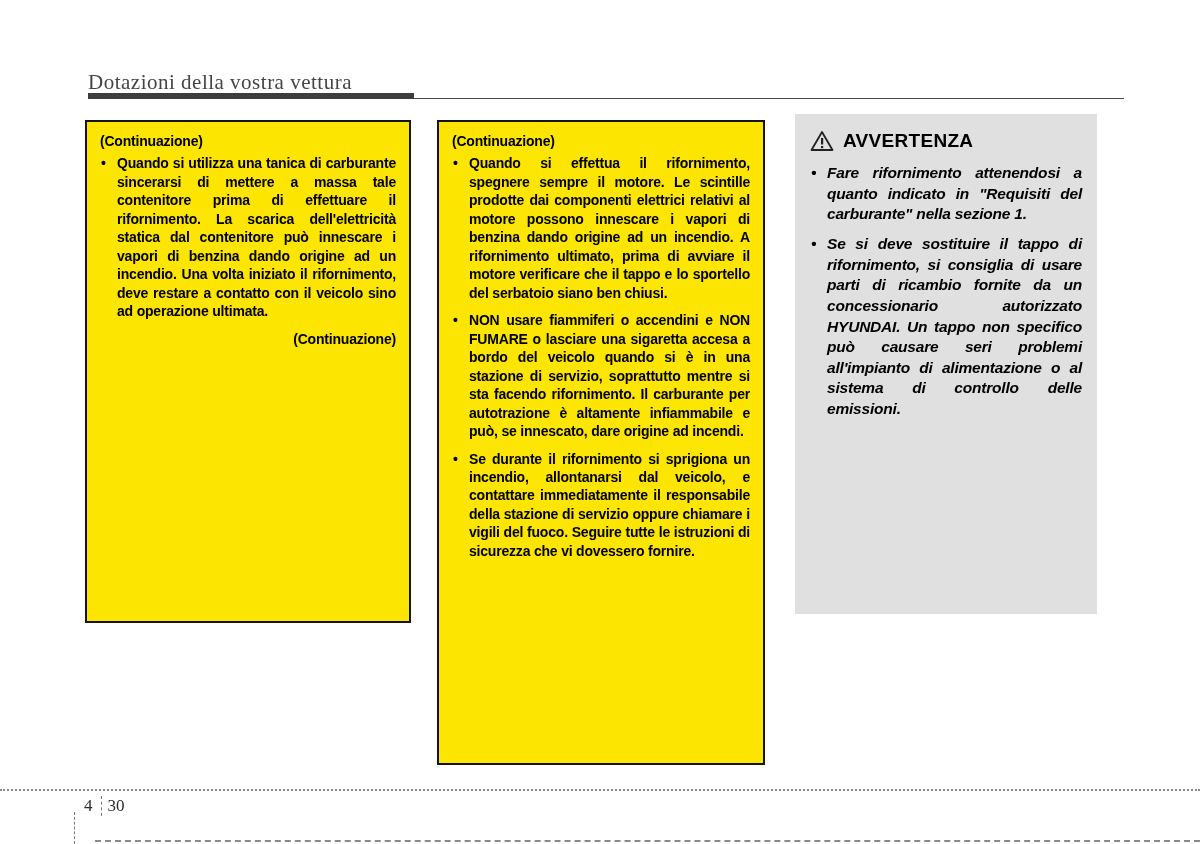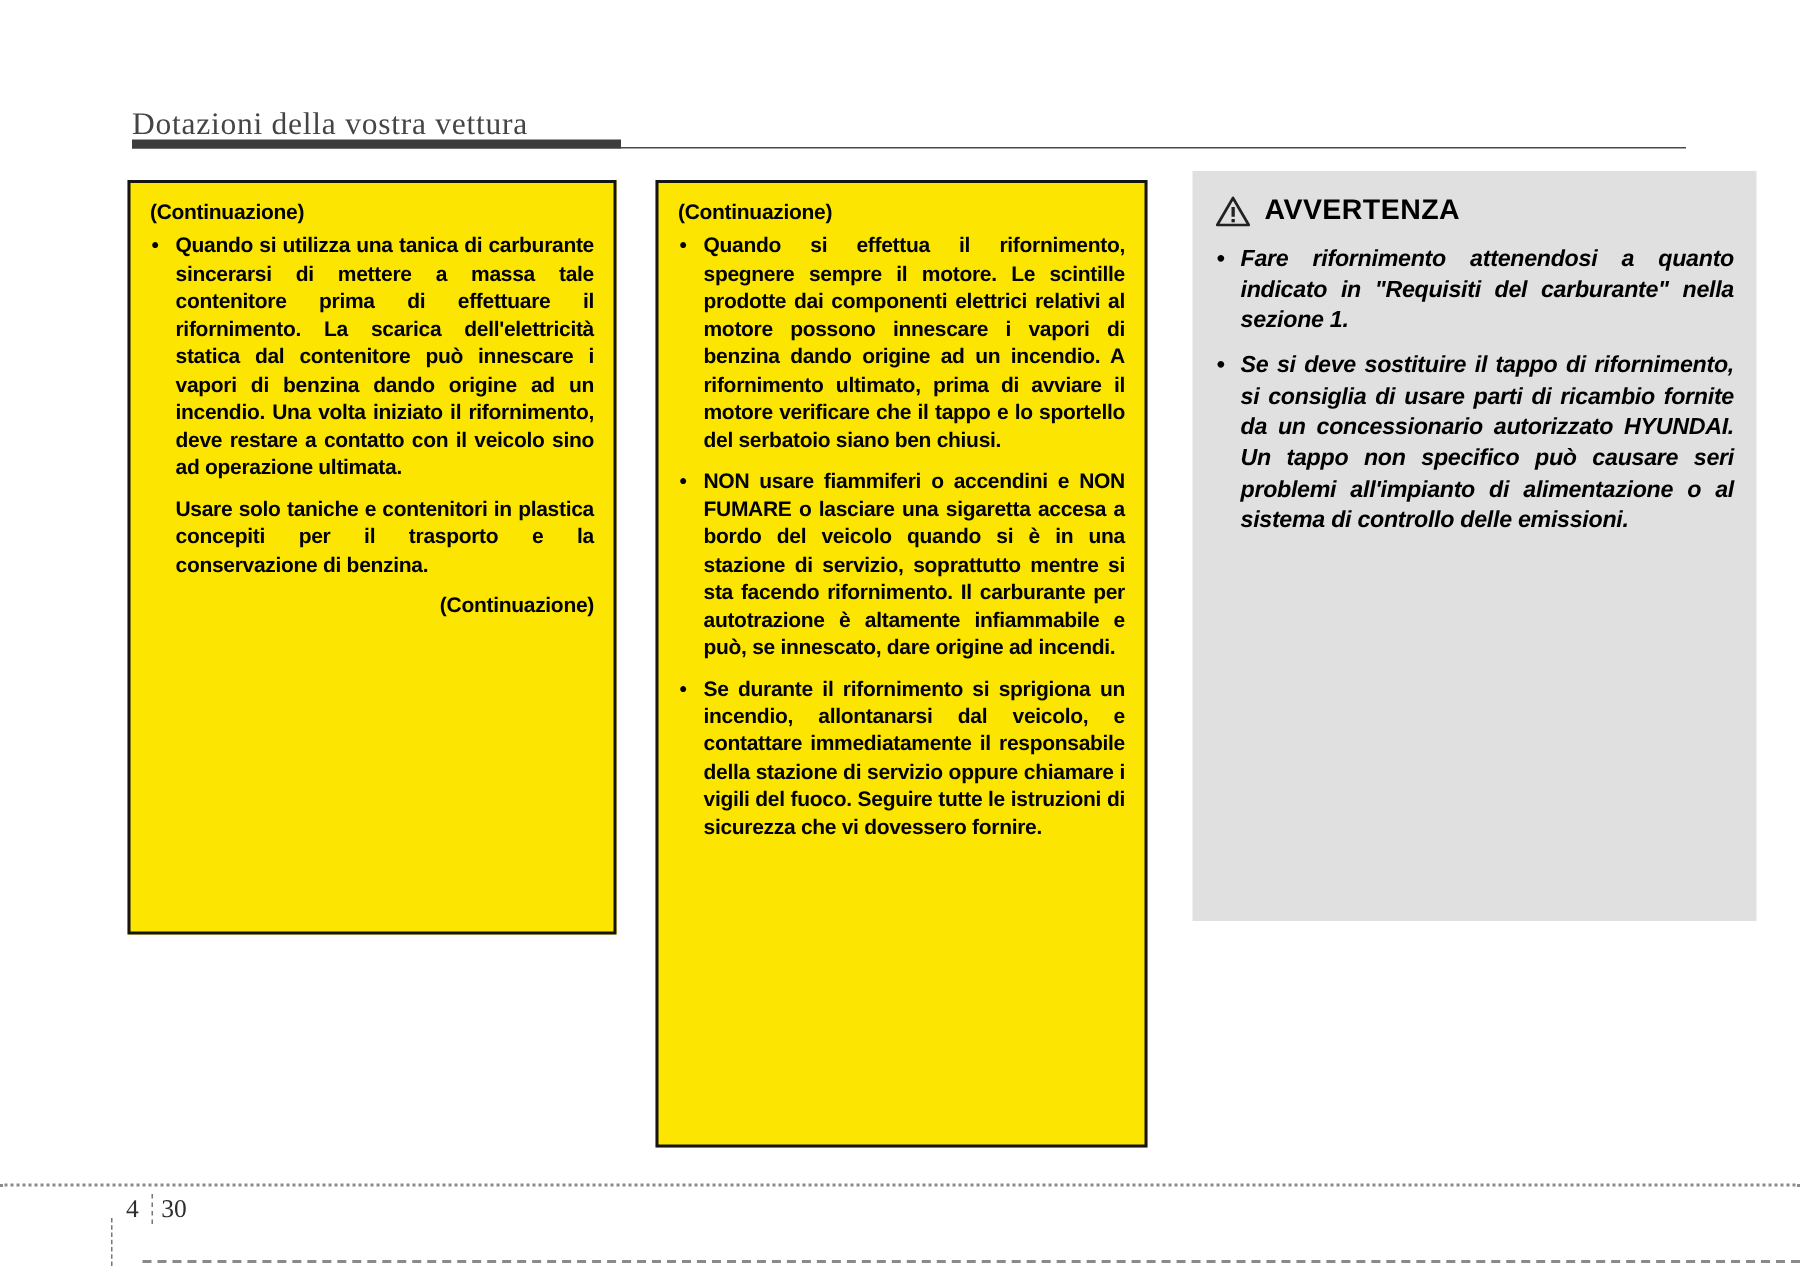--- a/index.html
+++ b/index.html
@@ -73,21 +73,21 @@
   }
   .ybox .sub-para {
     padding-left: 17px;
     margin-bottom: 9px;
   }
 
   
   .gbox {
     position: absolute;
     left: 795px; top: 114px;
-    width: 376px;
+    width: 302px;
     min-height: 500px;
     background: #e0e0e0;
     padding: 14px 15px 14px 15px;
     font-weight: 700;
     font-style: italic;
     font-size: 15.5px;
     line-height: 1.33;
     text-align: justify;
     letter-spacing: -0.2px;
   }
@@ -146,21 +146,20 @@
   <div class="header-title">Dotazioni della vostra vettura</div>
   <div class="header-rule-thin"></div>
   <div class="header-rule-thick"></div>
 </div>
 
 <section class="ybox ybox-left">
   <p class="cont-label">(Continuazione)</p>
   <ul>
     <li>Quando si utilizza una tanica di carburante sincerarsi di mettere a massa tale contenitore prima di effettuare il rifornimento. La scarica dell'elettricità statica dal contenitore può innescare i vapori di benzina dando origine ad un incendio. Una volta iniziato il rifornimento, deve restare a contatto con il veicolo sino ad operazione ultimata.</li>
   </ul>
-  <p class="sub-para">Usare solo taniche e contenitori in plastica concepiti per il trasporto e la conservazione di benzina.</p>
   <p class="cont-label right">(Continuazione)</p>
 </section>
 
 <section class="ybox ybox-mid">
   <p class="cont-label">(Continuazione)</p>
   <ul>
     <li>Quando si effettua il rifornimento, spegnere sempre il motore. Le scintille prodotte dai componenti elettrici relativi al motore possono innescare i vapori di benzina dando origine ad un incendio. A rifornimento ultimato, prima di avviare il motore verificare che il tappo e lo sportello del serbatoio siano ben chiusi.</li>
     <li>NON usare fiammiferi o accendini e NON FUMARE o lasciare una sigaretta accesa a bordo del veicolo quando si è in una stazione di servizio, soprattutto mentre si sta facendo rifornimento. Il carburante per autotrazione è altamente infiammabile e può, se innescato, dare origine ad incendi.</li>
     <li>Se durante il rifornimento si sprigiona un incendio, allontanarsi dal veicolo, e contattare immediatamente il responsabile della stazione di servizio oppure chiamare i vigili del fuoco. Seguire tutte le istruzioni di sicurezza che vi dovessero fornire.</li>
   </ul>

